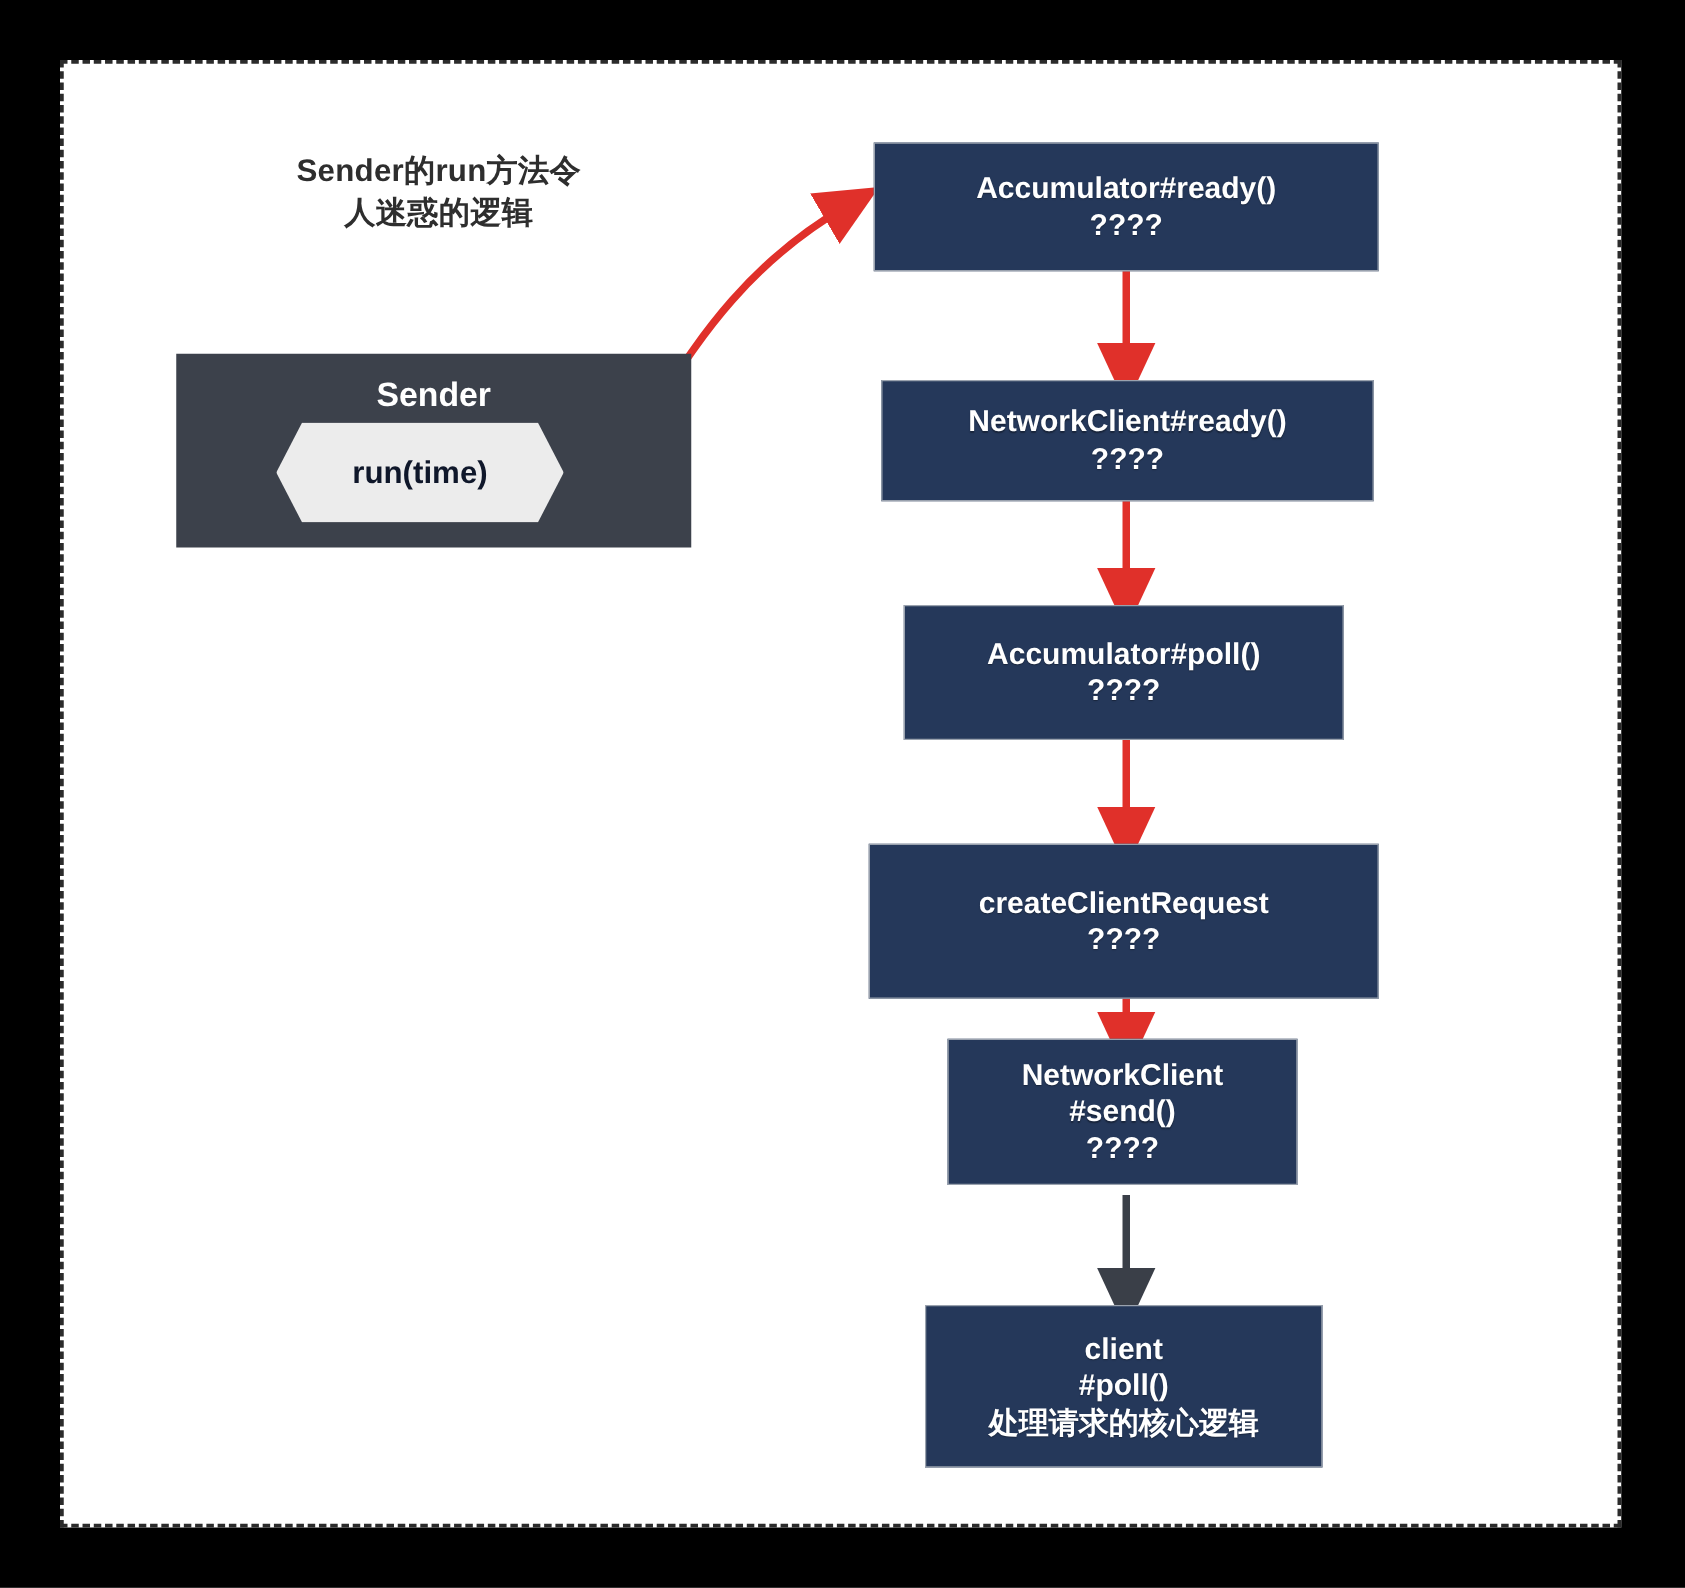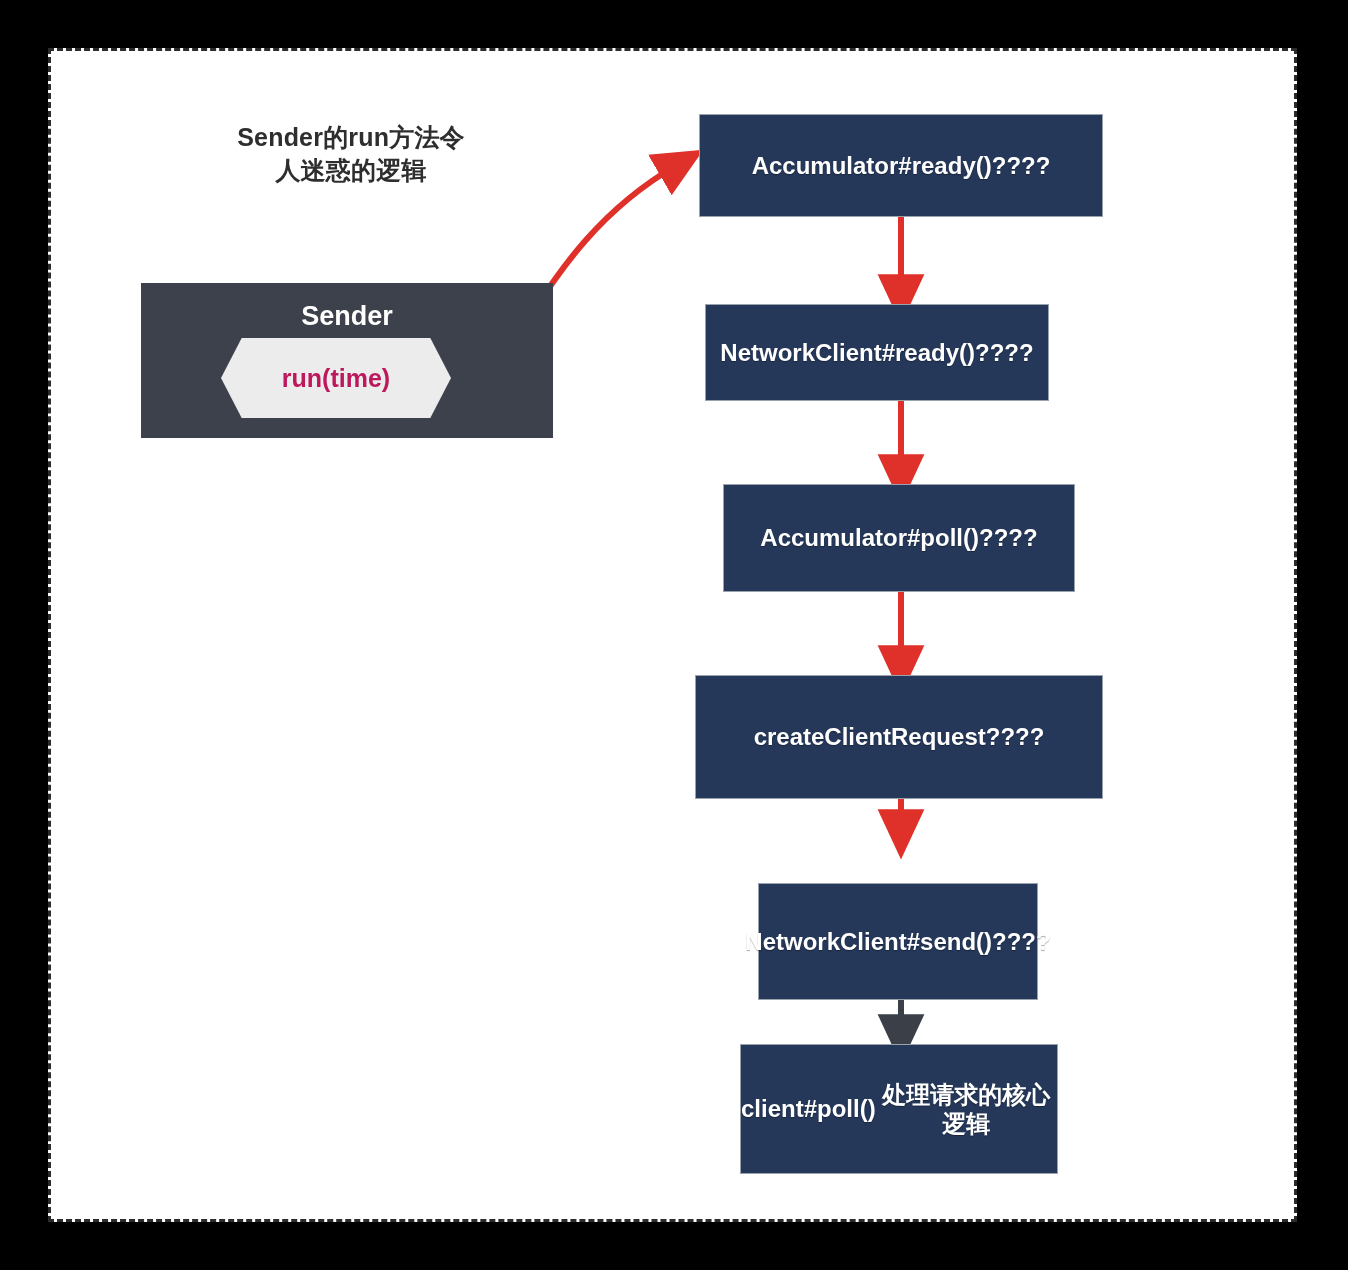--- a/index.html
+++ b/index.html
@@ -65,48 +65,48 @@
     width: 230px;
     height: 80px;
     background: #ececec;
     -webkit-clip-path: polygon(9% 0%, 91% 0%, 100% 50%, 91% 100%, 9% 100%, 0% 50%);
     clip-path: polygon(9% 0%, 91% 0%, 100% 50%, 91% 100%, 9% 100%, 0% 50%);
     display: flex;
     align-items: center;
     justify-content: center;
   }
   #run-hex span {
-    color: #be185d;
+    color: #0f172a;
     font-size: 25px;
     font-weight: bold;
   }
   
   .node {
     position: absolute;
     background: #25385a;
     border: 1px solid #9aa2ae;
     box-sizing: border-box;
     display: flex;
-    flex-direction: row;
+    flex-direction: column;
     align-items: center;
     justify-content: center;
     color: #ffffff;
     font-weight: bold;
     font-size: 24px;
     line-height: 1.22;
     text-align: center;
     text-shadow: 0 1px 1px rgba(0,0,0,0.35);
   }
   .node .ln { display: block; }
   
   #node-acc-ready    { left: 648px; top: 63px;   width: 404px; height: 103px; }
-  #node-nc-ready     { left: 654px; top: 253px;  width: 344px; height: 97px;  }
+  #node-nc-ready     { left: 654px; top: 253px;  width: 394px; height: 97px;  }
   #node-acc-drain    { left: 672px; top: 433px;  width: 352px; height: 108px; }
   #node-create-req   { left: 644px; top: 624px;  width: 408px; height: 124px; }
-  #node-nc-send      { left: 707px; top: 832px;  width: 280px; height: 117px; }
+  #node-nc-send      { left: 707px; top: 780px;  width: 280px; height: 117px; }
   #node-client-poll  { left: 689px; top: 993px;  width: 318px; height: 130px; }
   
   #arrows {
     position: absolute;
     left: 0;
     top: 0;
     width: 1249px;
     height: 1174px;
     pointer-events: none;
   }

